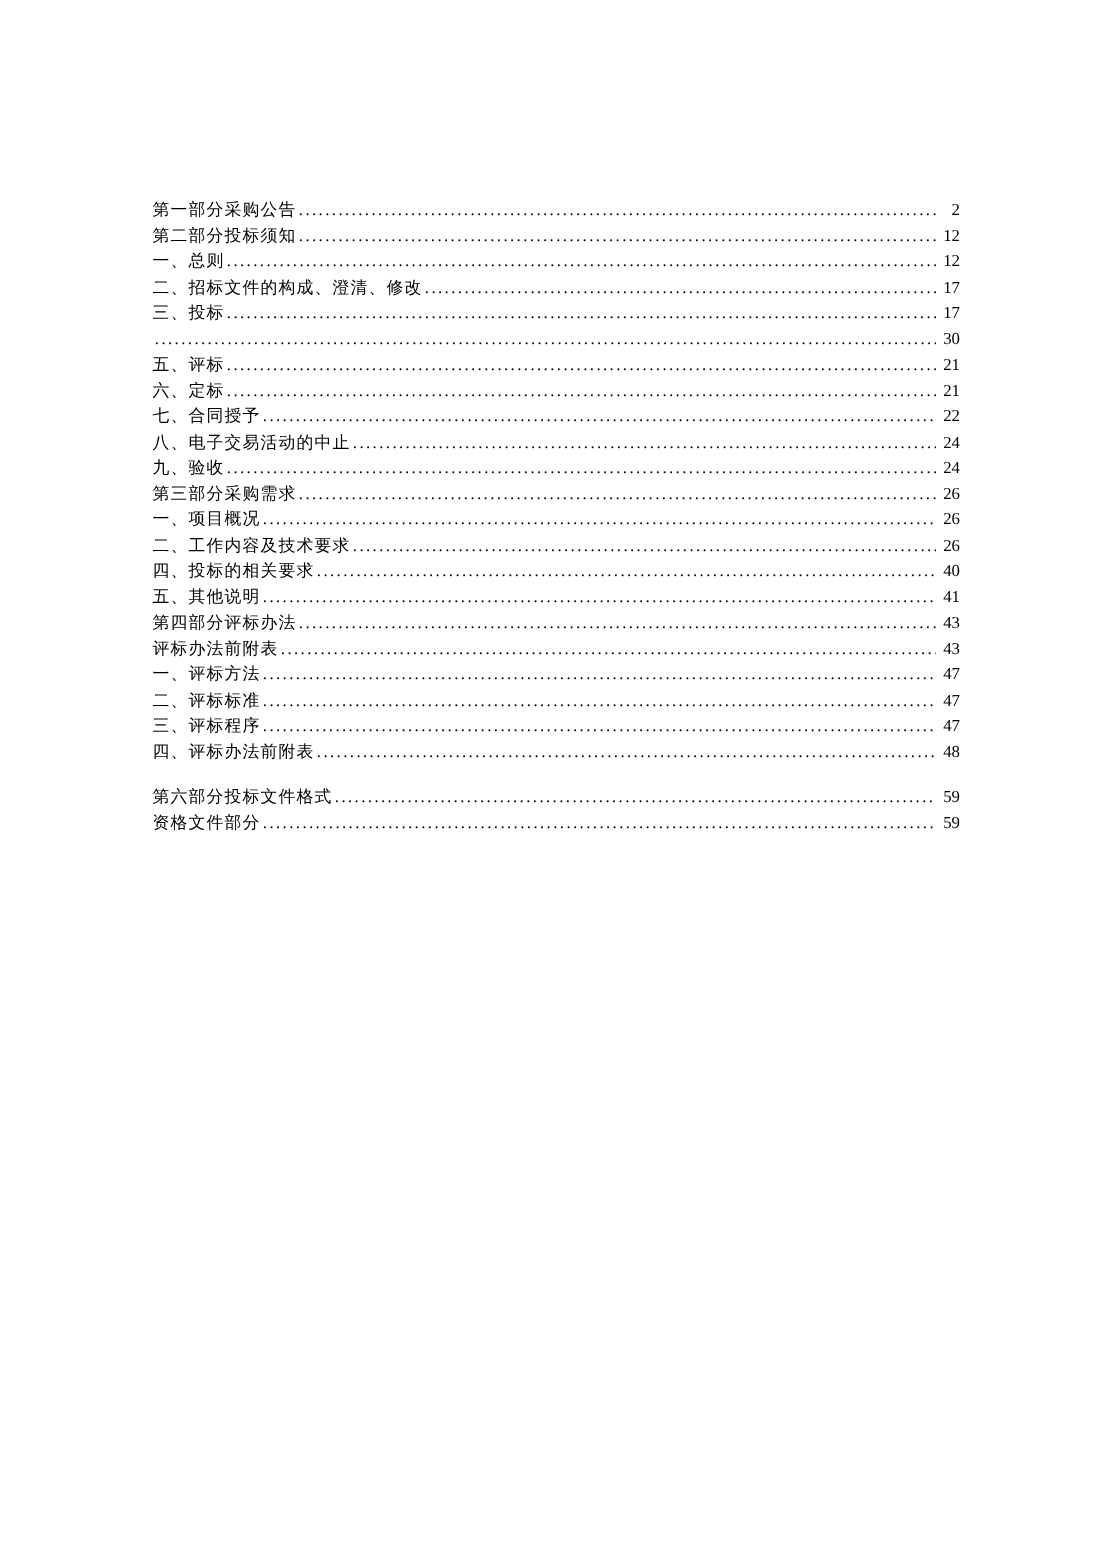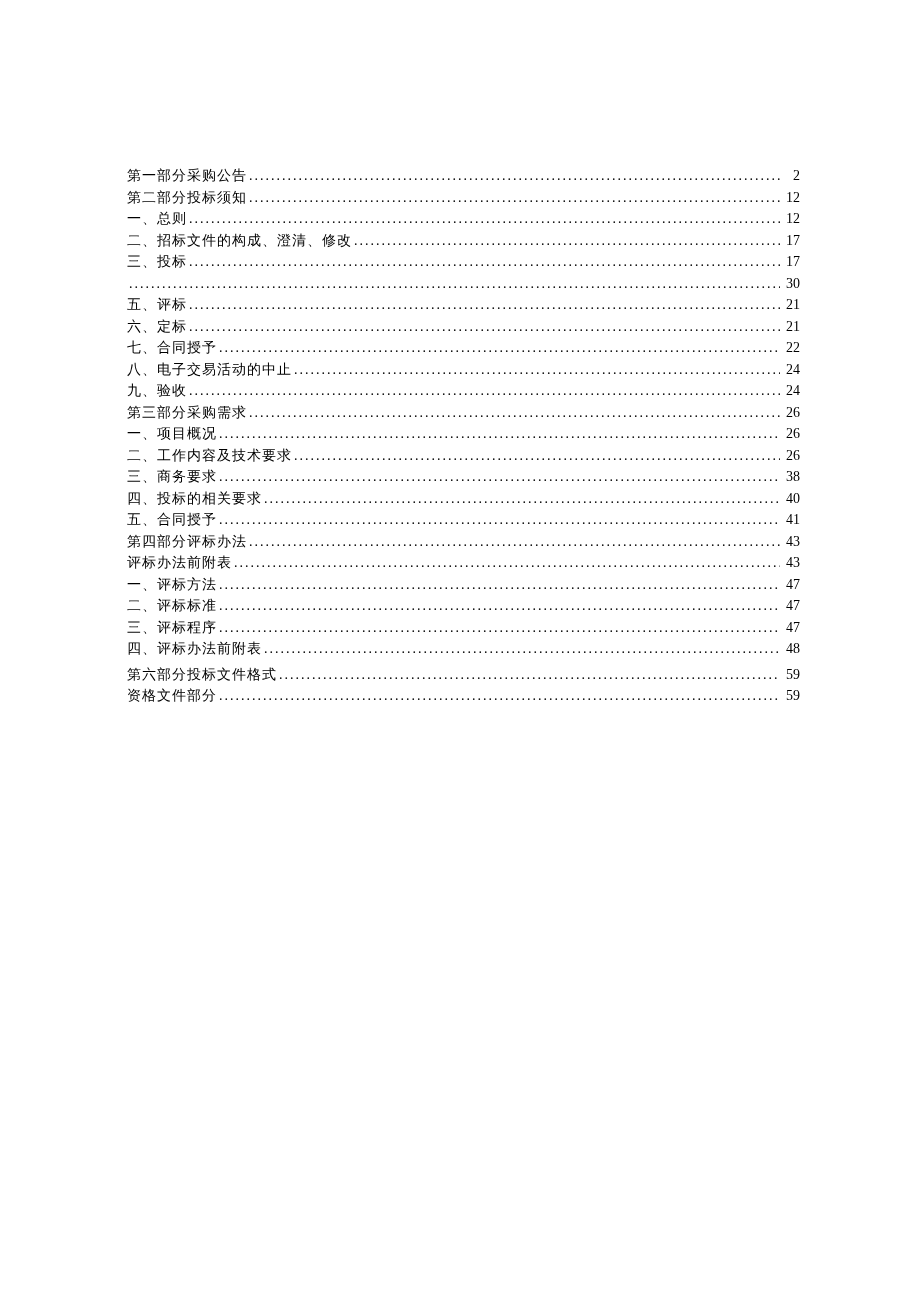--- a/index.html
+++ b/index.html
@@ -34,21 +34,21 @@
       min-width: 0;
     }
     .toc-dots::before {
       content: "..................................................................................................................................................................";
     }
     .toc-page {
       text-align: right;
       min-width: 18px;
     }
     .toc-group-2 {
-      margin-top: 4px;
+      margin-top: 16px;
     }
   </style>
 </head>
 <body>
 
 <div class="toc">
   <div id="toc-group-1">
       <div class="toc-entry">
         <span class="toc-title">第一部分采购公告</span>
         <span class="toc-dots"></span>
@@ -112,31 +112,26 @@
         <span class="toc-title">一、项目概况</span>
         <span class="toc-dots"></span>
         <span class="toc-page">26</span>
       </div>
       <div class="toc-entry">
         <span class="toc-title">二、工作内容及技术要求</span>
         <span class="toc-dots"></span>
         <span class="toc-page">26</span>
       </div>
       <div class="toc-entry">
-        <span class="toc-title">三、商务要求</span>
-        <span class="toc-dots"></span>
-        <span class="toc-page">38</span>
-      </div>
-      <div class="toc-entry">
         <span class="toc-title">四、投标的相关要求</span>
         <span class="toc-dots"></span>
         <span class="toc-page">40</span>
       </div>
       <div class="toc-entry">
-        <span class="toc-title">五、合同授予</span>
+        <span class="toc-title">五、其他说明</span>
         <span class="toc-dots"></span>
         <span class="toc-page">41</span>
       </div>
       <div class="toc-entry">
         <span class="toc-title">第四部分评标办法</span>
         <span class="toc-dots"></span>
         <span class="toc-page">43</span>
       </div>
       <div class="toc-entry">
         <span class="toc-title">评标办法前附表</span>

